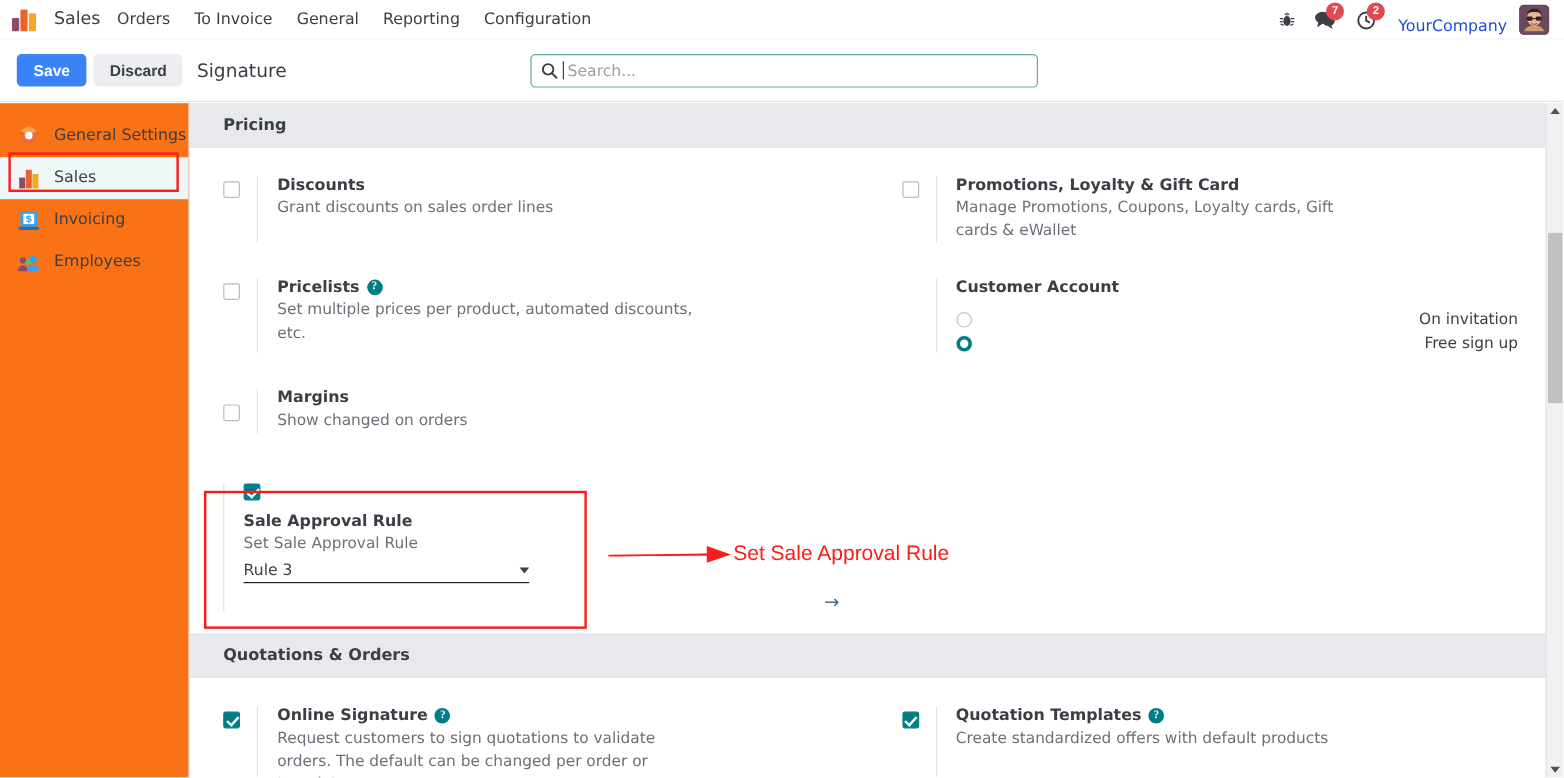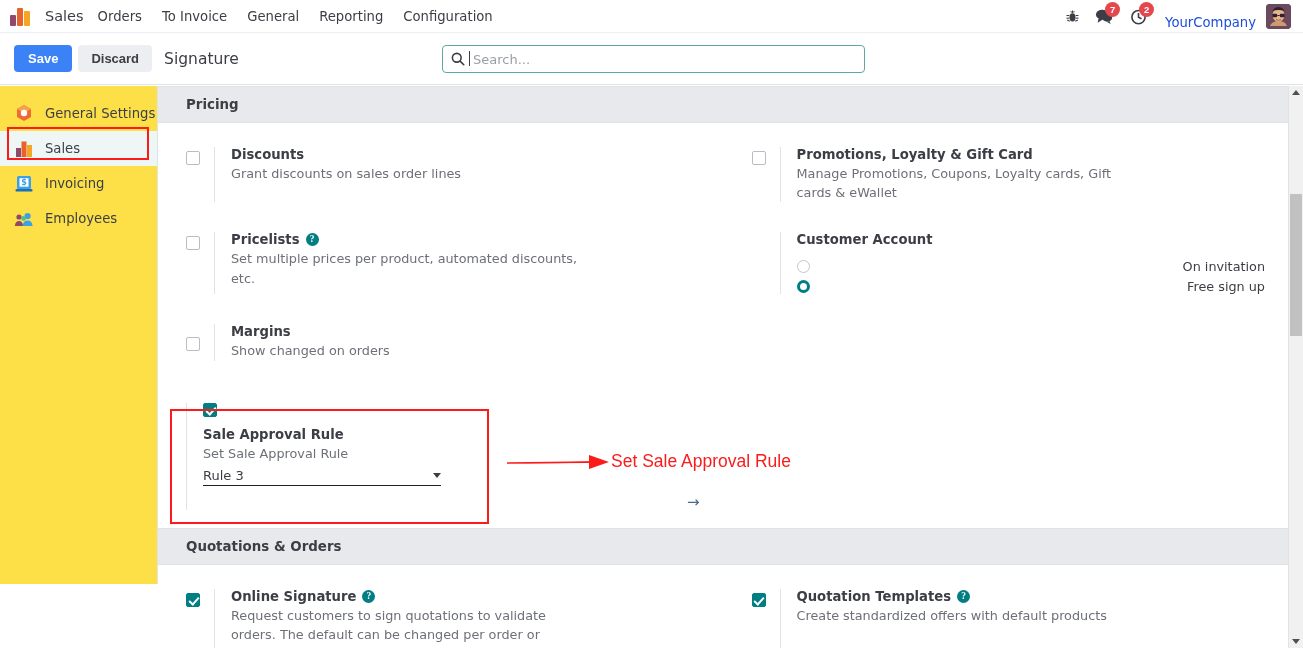--- a/index.html
+++ b/index.html
@@ -74,22 +74,22 @@
     border: 1px solid #5fa8a3; border-radius: 4px; background: #fff;
     display: flex; align-items: center; padding: 0 8px; cursor: text;
   }
   .search-ph { font-size: 13px; color: #9a9ea6; margin-left: 8px; position: relative; }
   .search-ph:before {
     content:""; position:absolute; left:-4px; top:-1px; width:1px; height:15px; background:#3c3e45;
   }
 
   
   .sidebar {
-    position: absolute; top: 86px; left: 0; width: 158px; height: 498px;
-    background: #fde047; border-right: 1px solid #dfe2e6; padding-top: 10px;
+    position: absolute; top: 86px; left: 0; width: 158px; height: 562px;
+    background: #f97316; border-right: 1px solid #dfe2e6; padding-top: 10px;
   }
   .side-item {
     display: flex; align-items: center; gap: 11px; height: 35px;
     padding-left: 14px; font-size: 13.2px; color: #3c3e45; cursor: pointer;
   }
   .side-item.active { background: #eef6f6; }
   .side-ico { width: 20px; height: 20px; flex: 0 0 auto; position: relative; }
 
   
   .pane {

